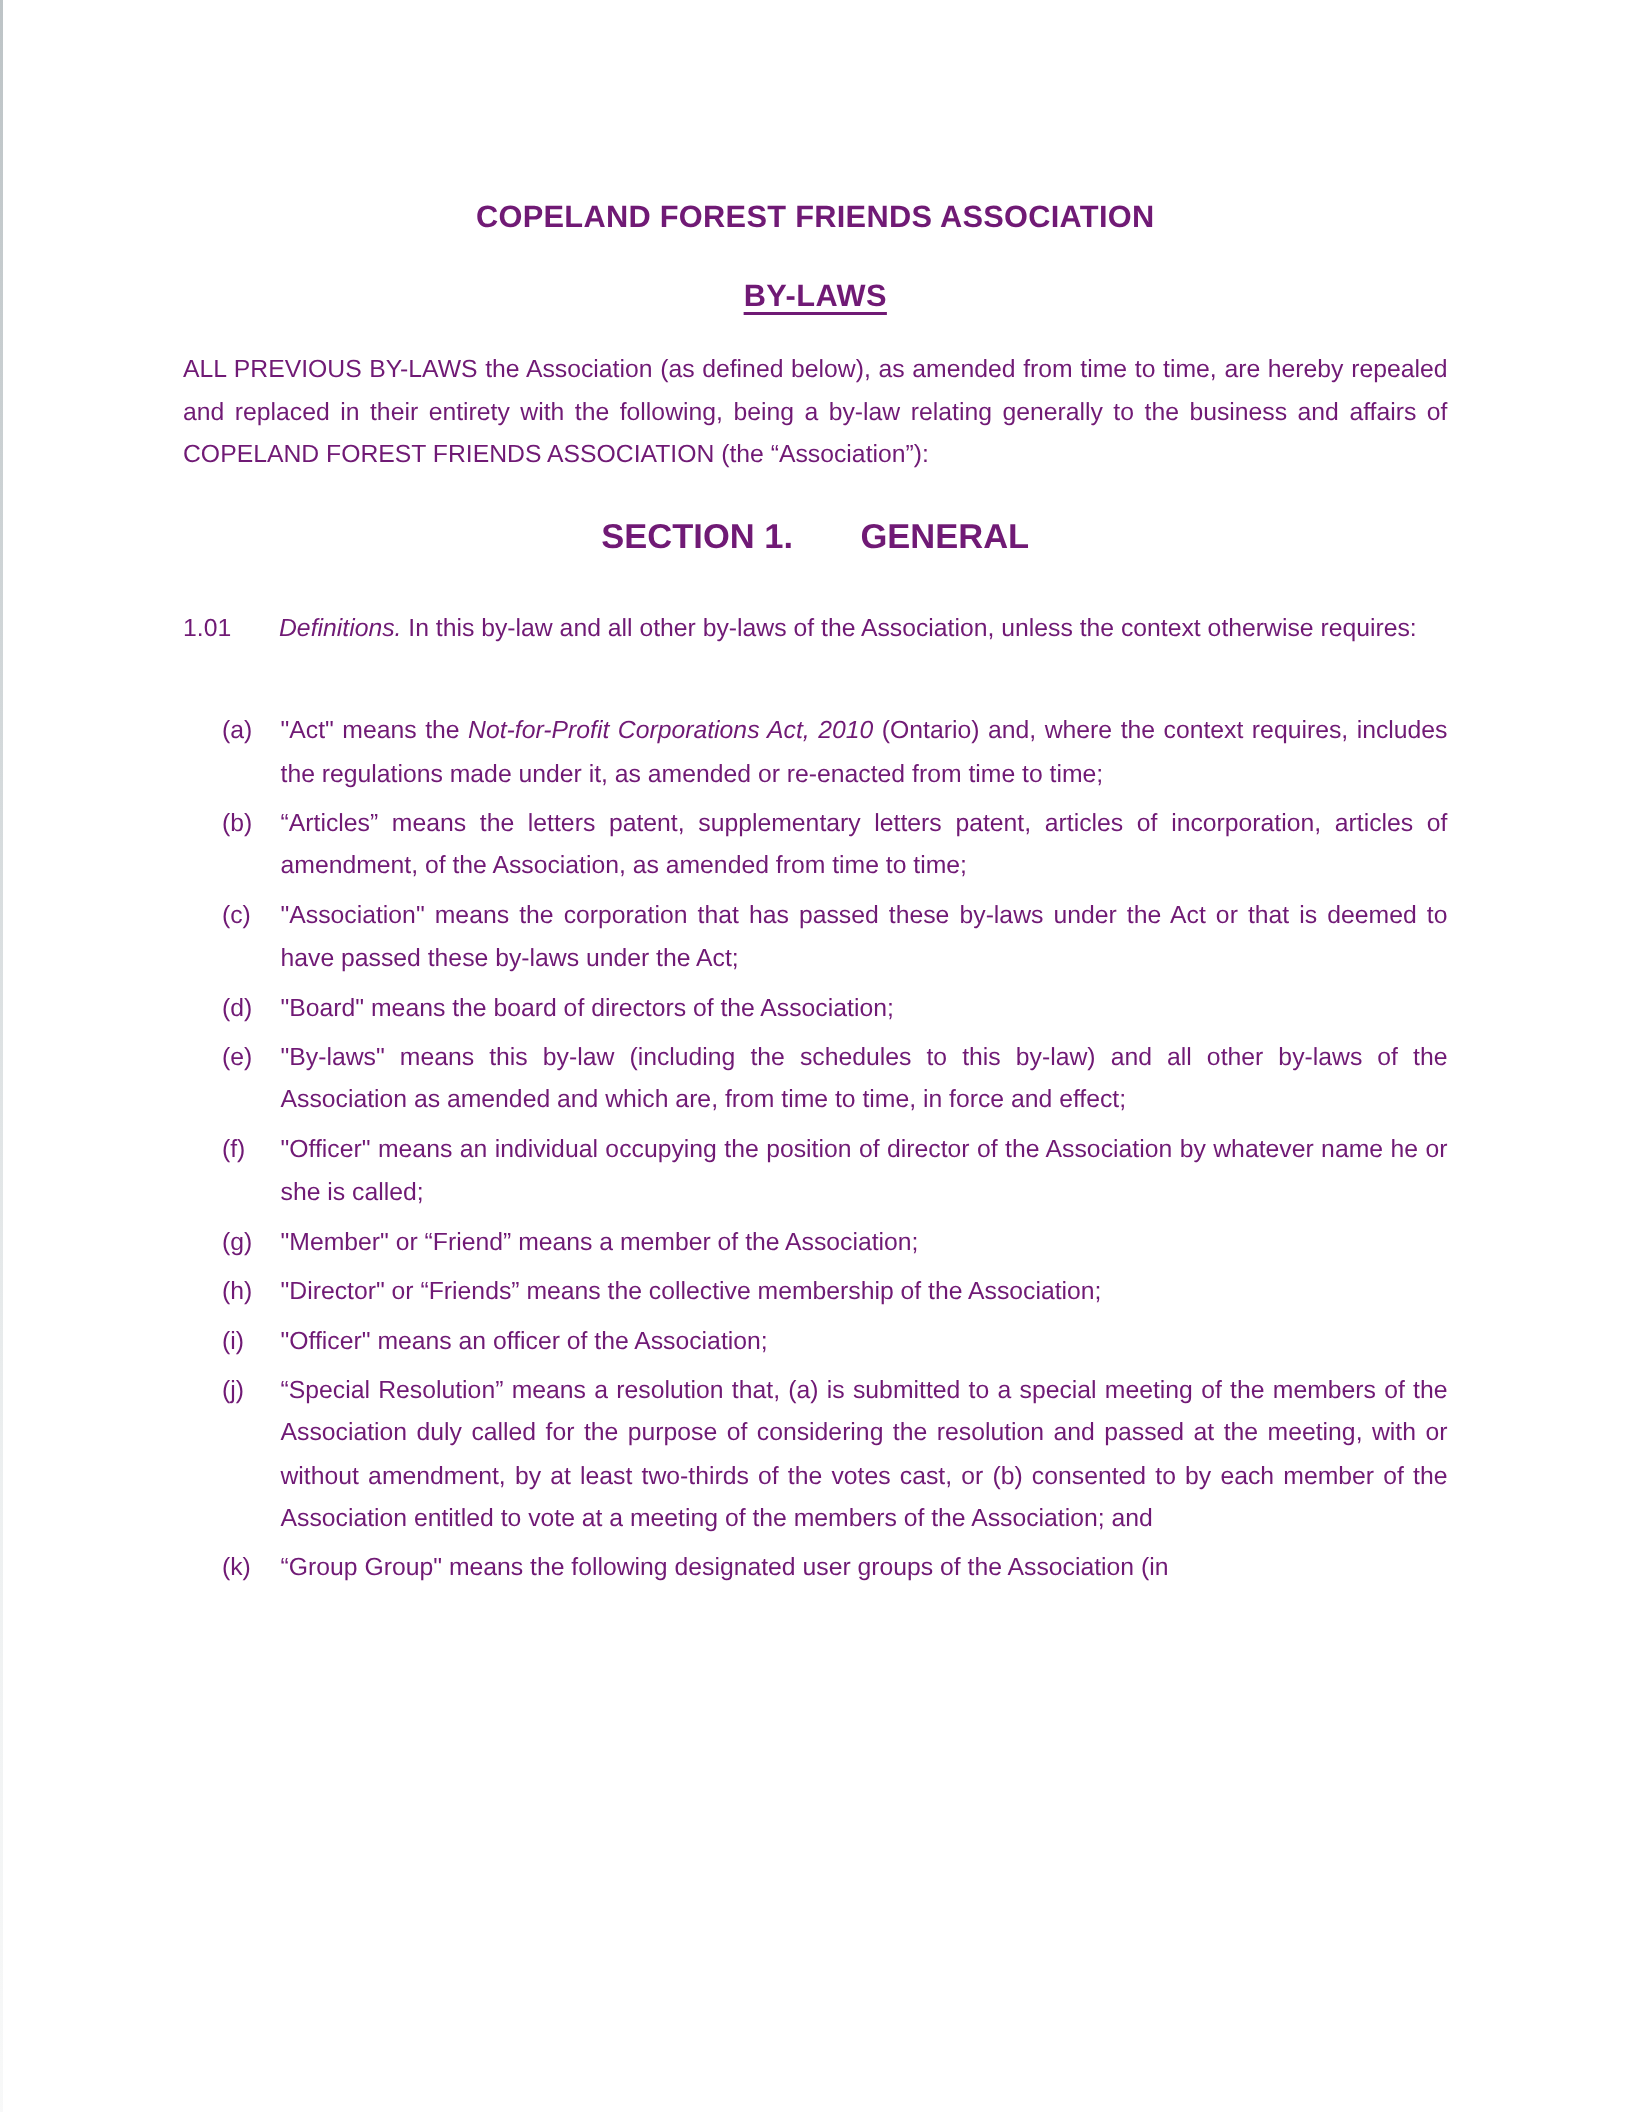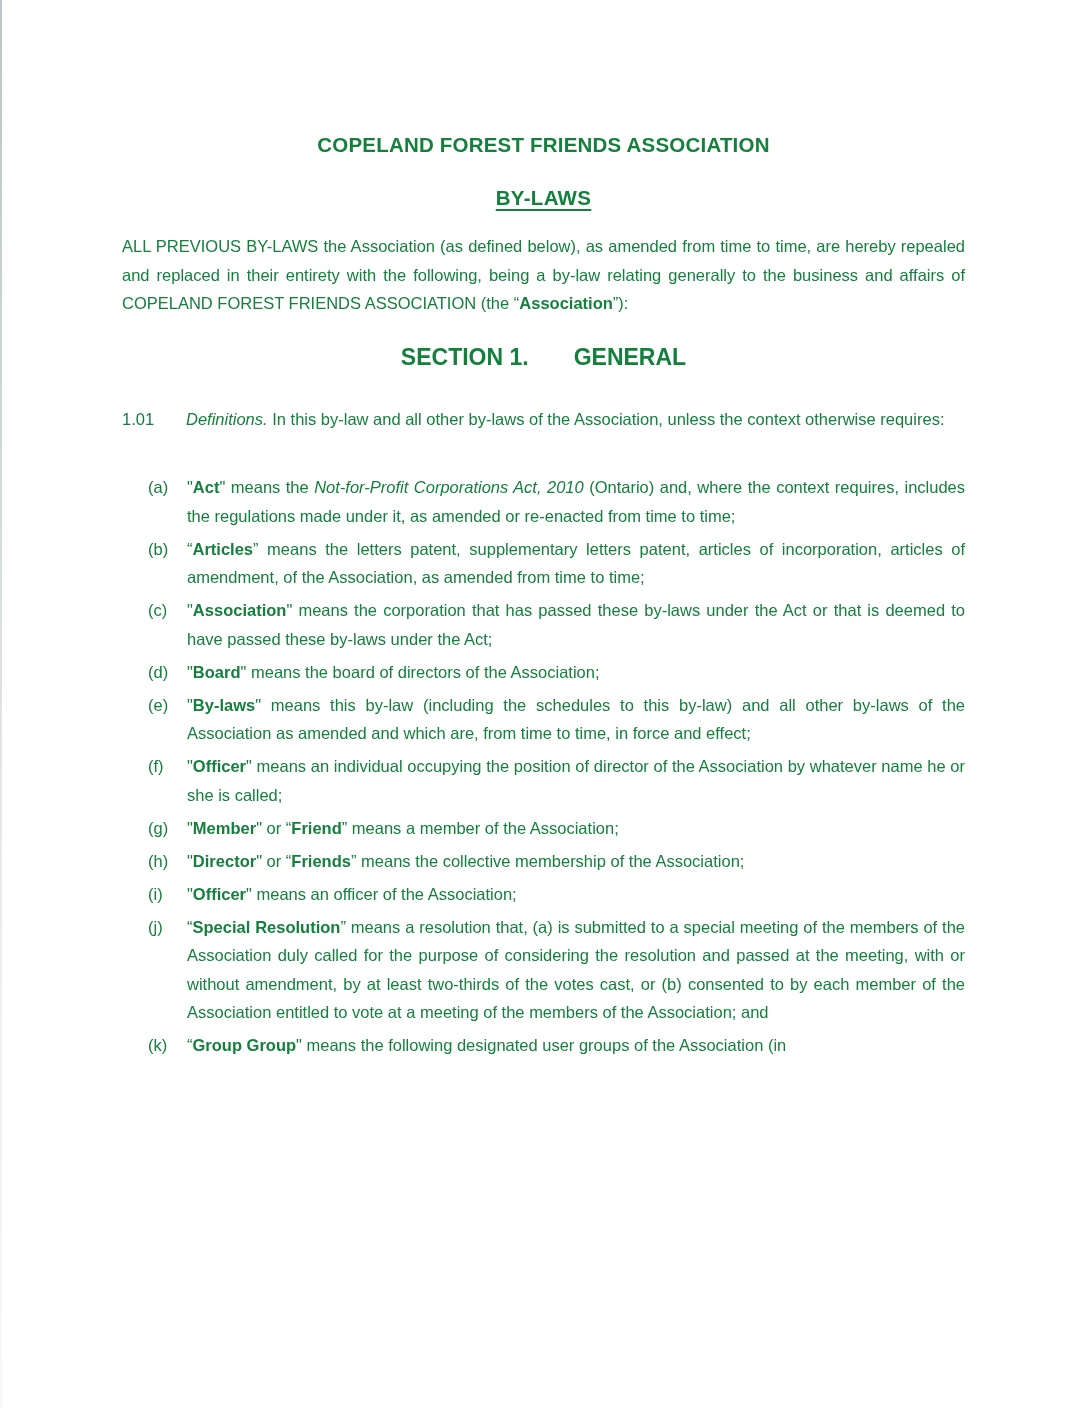--- a/index.html
+++ b/index.html
@@ -2,21 +2,21 @@
 <html><head>
 <meta charset="utf-8">
 <style>
   html,body{margin:0;padding:0;background:#e9e9e9;}
   .page{
     position:relative;
     width:1088px;
     height:1408px;
     background:#ffffff;
     font-family:"Liberation Sans", sans-serif;
-    color:#15803d;
+    color:#701a75;
     overflow:hidden;
     margin:0 auto;
   }
   .scan-edge{
     position:absolute;
     left:0; top:0; bottom:0;
     width:2px;
     background:linear-gradient(to bottom,#9aa4a8 0%,#bcc4c7 35%,#e3e7e8 70%,#f4f5f5 100%);
     opacity:.65;
   }
@@ -78,21 +78,21 @@
     font-size:16.5px;
     line-height:28.5px;
   }
   .def-label{
     width:39px;
     flex-shrink:0;
   }
   .def-body{
     flex:1;
   }
-  .b{font-weight:bold;margin-top:23px;}
+  .b{font-weight:normal;margin-top:23px;}
   .i{font-style:italic;}
 </style>
 </head>
 <body>
 
 <div class="page">
   <div class="scan-edge"></div>
   <div class="content">
 
     <h1 class="doc-title">COPELAND FOREST FRIENDS ASSOCIATION</h1>

